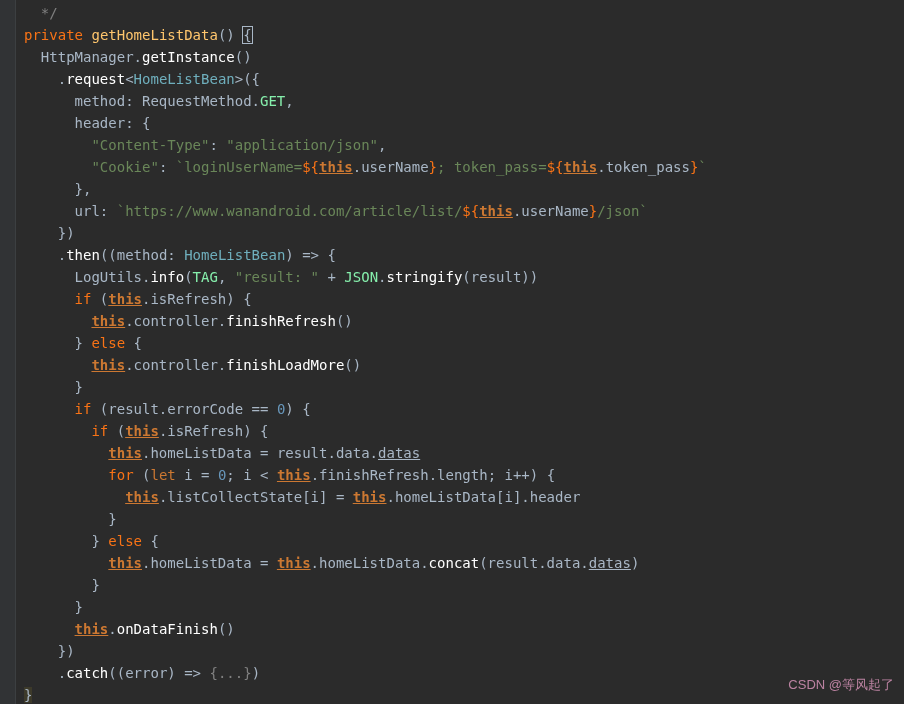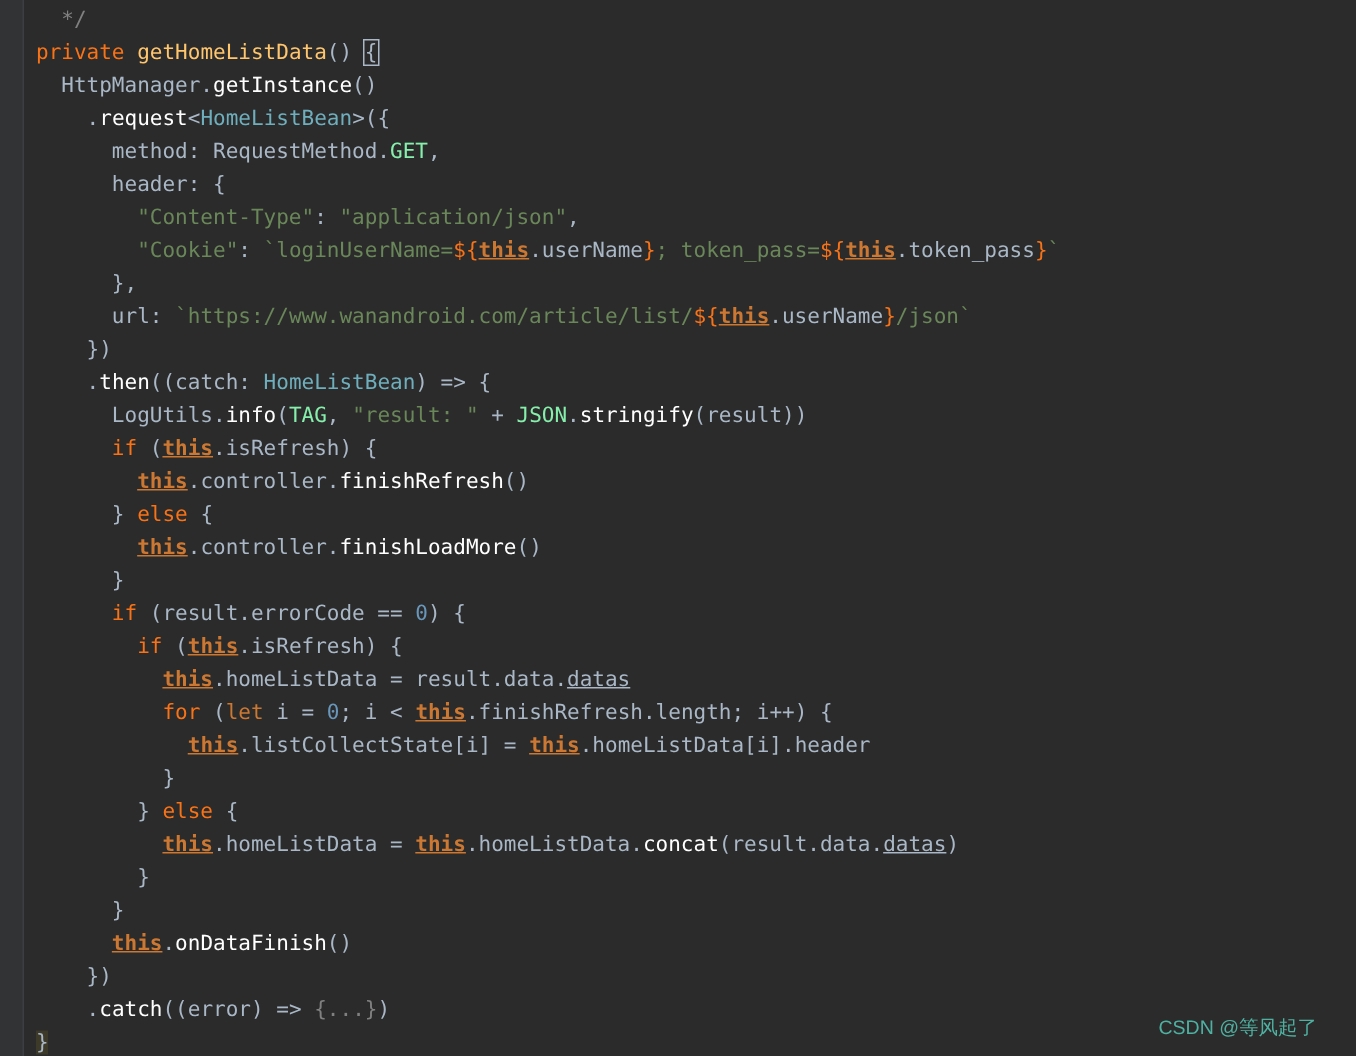--- a/index.html
+++ b/index.html
@@ -36,23 +36,23 @@
   .prop { color: #86efac; margin-top: 32px; }
   .this { color: #cc7832; font-weight: bold; text-decoration: underline; }
   .let { color: #cc7832; text-align: right; }
   .meth { color: #ffffff; }
   .norm { color: #a9b7c6; }
   .dim { color: #808080; }
   .under { text-decoration-line: underline; text-decoration-style: wavy; text-decoration-color: #707070; text-decoration-thickness: 1px; text-decoration: underline; }
   .cursor-box { outline: 1px solid #a9b7c6; }
   .watermark {
     position: fixed;
-    right: 26px;
+    right: 10px;
     bottom: 8px;
-    color: #5eead4;
+    color: #f9a8d4;
     font-family: Arial, sans-serif;
     font-size: 13px;
     opacity: 0.7;
   }
 </style>
 </head>
 <body>
 
 <div class="editor">
   <div class="gutter"></div>
@@ -60,21 +60,21 @@
 <span class="kw">private</span> <span class="fn">getHomeListData</span><span class="norm">() </span><span class="norm cursor-box">{</span>
   <span class="norm">HttpManager.</span><span class="meth">getInstance</span><span class="norm">()</span>
     <span class="norm">.</span><span class="meth">request</span><span class="norm">&lt;</span><span class="type">HomeListBean</span><span class="norm">&gt;({</span>
       <span class="norm">method: RequestMethod.</span><span class="prop">GET</span><span class="norm">,</span>
       <span class="norm">header: {</span>
         <span class="str">"Content-Type"</span><span class="norm">: </span><span class="str">"application/json"</span><span class="norm">,</span>
         <span class="str">"Cookie"</span><span class="norm">: </span><span class="str">`loginUserName=</span><span class="kw">${</span><span class="this">this</span><span class="norm">.userName</span><span class="kw">}</span><span class="str">; token_pass=</span><span class="kw">${</span><span class="this">this</span><span class="norm">.token_pass</span><span class="kw">}</span><span class="str">`</span>
       <span class="norm">},</span>
       <span class="norm">url: </span><span class="str">`https://www.wanandroid.com/article/list/</span><span class="kw">${</span><span class="this">this</span><span class="norm">.userName</span><span class="kw">}</span><span class="str">/json`</span>
     <span class="norm">})</span>
-    <span class="norm">.</span><span class="meth">then</span><span class="norm">((catch: </span><span class="type">HomeListBean</span><span class="norm">) =&gt; {</span>
+    <span class="norm">.</span><span class="meth">then</span><span class="norm">((method: </span><span class="type">HomeListBean</span><span class="norm">) =&gt; {</span>
       <span class="norm">LogUtils.</span><span class="meth">info</span><span class="norm">(</span><span class="prop">TAG</span><span class="norm">, </span><span class="str">"result: "</span><span class="norm"> + </span><span class="prop">JSON</span><span class="norm">.</span><span class="meth">stringify</span><span class="norm">(result))</span>
       <span class="kw">if</span><span class="norm"> (</span><span class="this">this</span><span class="norm">.isRefresh) {</span>
         <span class="this">this</span><span class="norm">.controller.</span><span class="meth">finishRefresh</span><span class="norm">()</span>
       <span class="norm">} </span><span class="kw">else</span><span class="norm"> {</span>
         <span class="this">this</span><span class="norm">.controller.</span><span class="meth">finishLoadMore</span><span class="norm">()</span>
       <span class="norm">}</span>
       <span class="kw">if</span><span class="norm"> (result.errorCode == </span><span class="num">0</span><span class="norm">) {</span>
         <span class="kw">if</span><span class="norm"> (</span><span class="this">this</span><span class="norm">.isRefresh) {</span>
           <span class="this">this</span><span class="norm">.homeListData = result.data.</span><span class="norm under">datas</span>
           <span class="kw">for</span><span class="norm"> (</span><span class="let">let</span><span class="norm"> i = </span><span class="num">0</span><span class="norm">; i &lt; </span><span class="this">this</span><span class="norm">.finishRefresh.length; i++) {</span>

